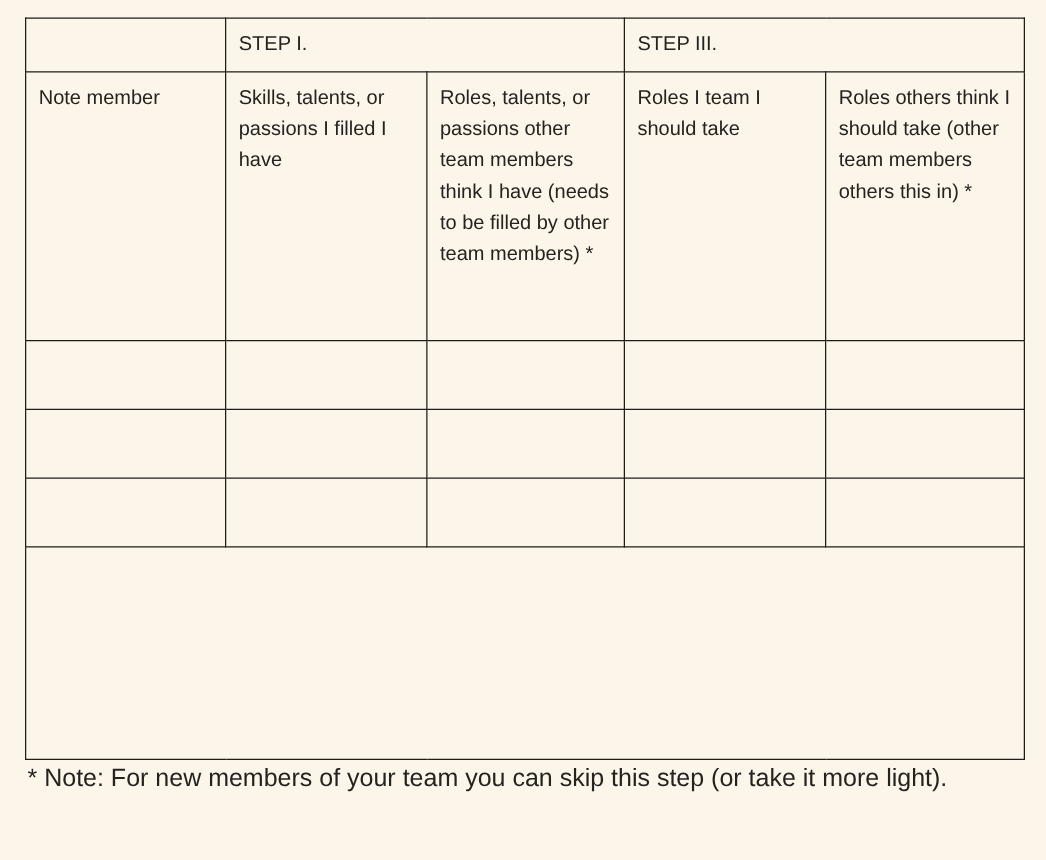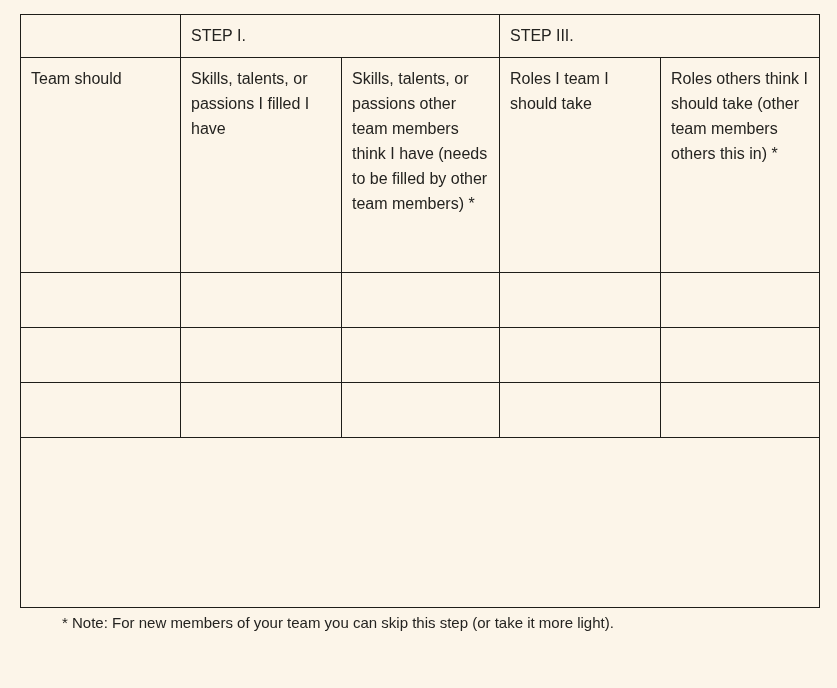--- a/index.html
+++ b/index.html
@@ -1,20 +1,20 @@
 <!DOCTYPE html>
 <html style="--bg: #FCF5E9; --border: #1E1D19; --text: #242320;"><head>
 <meta charset="utf-8">
 <style>
   :root {
     --bg: #FCF5E9;
     --border: #1E1D19;
     --text: #242320;
   }
-  * { box-sizing: border-box; padding-left: 40px; }
+  * { box-sizing: border-box; }
   html, body {
     margin: 0;
     padding: 0;
   }
   body {
     width: 837px;
     height: 688px;
     background: var(--bg);
     font-family: "Liberation Sans", sans-serif;
     color: var(--text);
@@ -38,21 +38,21 @@
     color: var(--text);
     overflow: hidden;
   }
   tr.step-band td { height: 43px; }
   tr.col-header-row td { height: 215px; }
   tr.fill-row td { height: 55px; }
   tr.step2-row td { height: 43px; }
   tr.workspace-row td { height: 170px; }
   .footnote {
     margin: 4px 0 0 2px;
-    font-size: 15px;
+    font-size: 20px;
     line-height: 22px;
     color: var(--text);
   }
 </style>
 </head>
 <body>
 
 <div class="canvas">
   <table class="worksheet">
     <colgroup>
@@ -64,23 +64,23 @@
     </colgroup>
 
     <tbody>
         <tr class="step-band">
       <td></td>
       <td colspan="2">STEP I.</td>
       <td colspan="2">STEP III.</td>
     </tr>
 
     <tr class="col-header-row">
-      <td>Team should</td>
+      <td>Note member</td>
       <td>Skills, talents, or passions I filled I have</td>
-      <td>Skills, talents, or passions other team members think I have (needs to be filled by other team members) *</td>
+      <td>Roles, talents, or passions other team members think I have (needs to be filled by other team members) *</td>
       <td>Roles I team I should take</td>
       <td>Roles others think I should take (other team members others this in) *</td>
     </tr>
 
     </tbody>
       <tbody>
       <tr class="fill-row">
         <td></td>
         <td></td>
         <td></td>

